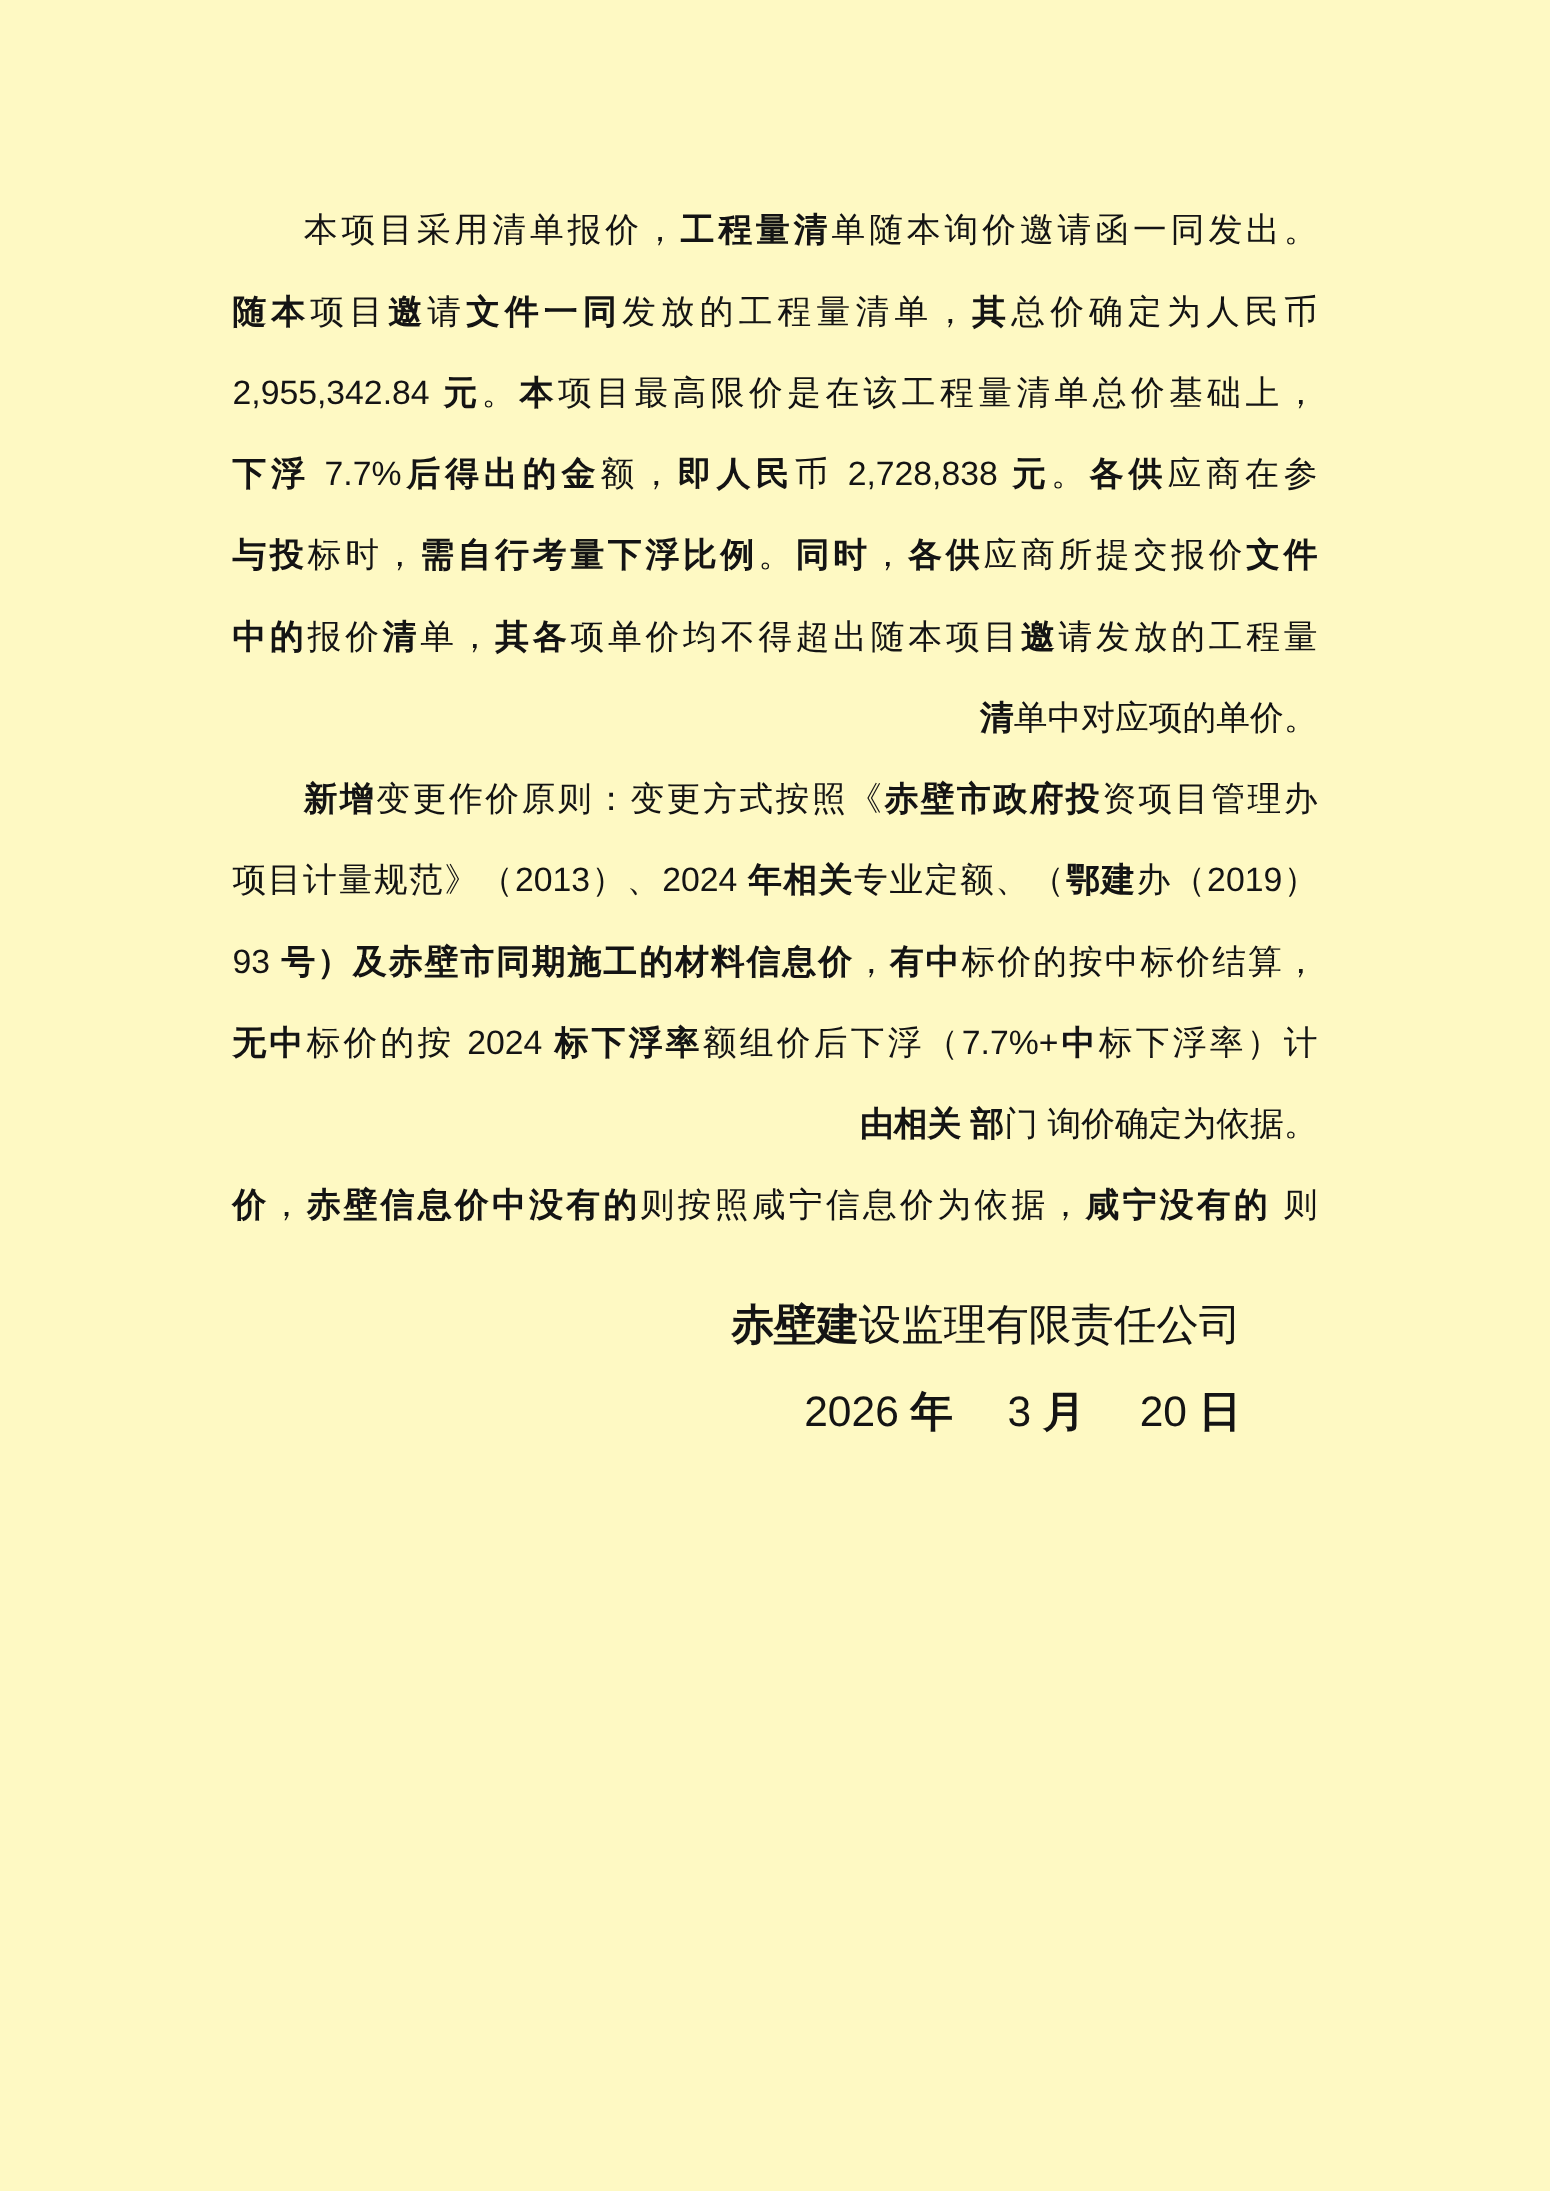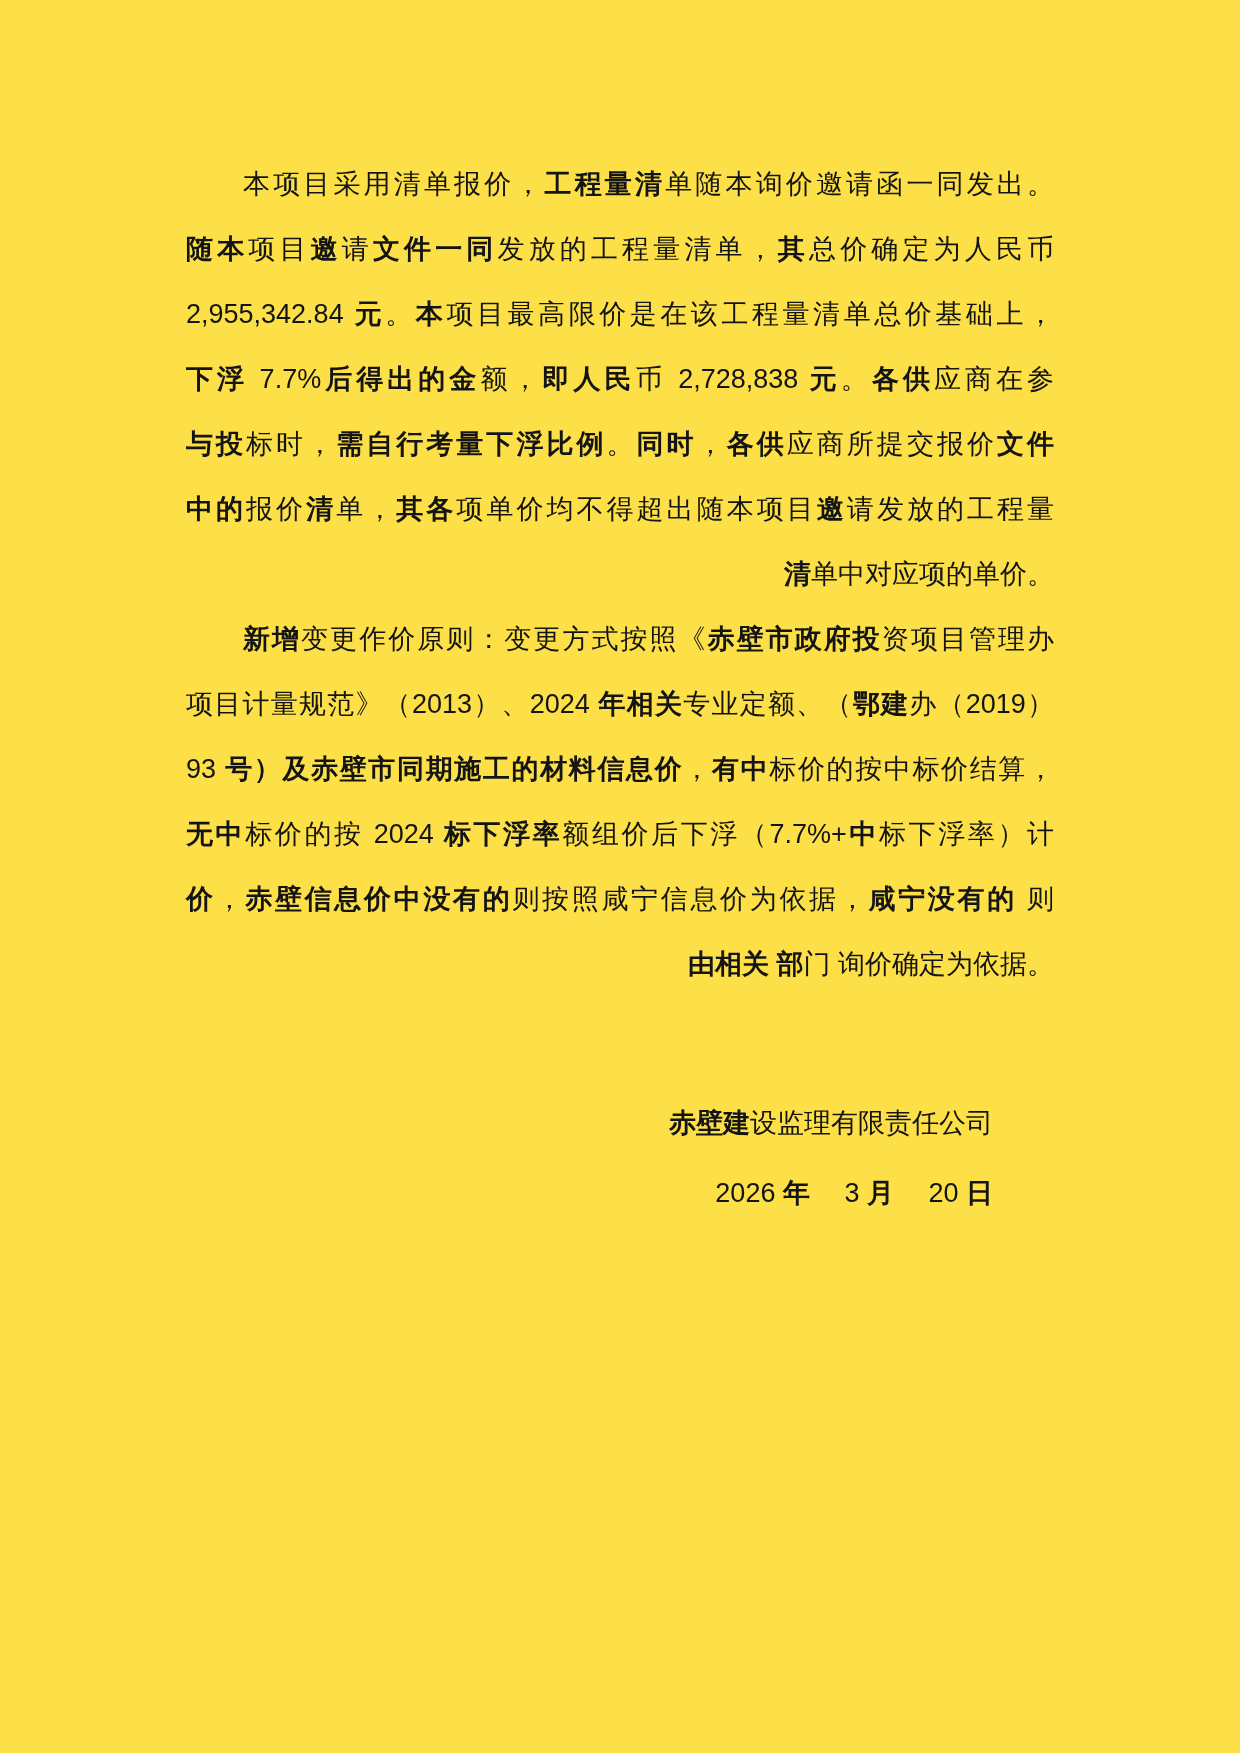--- a/index.html
+++ b/index.html
@@ -27,49 +27,49 @@
     text-align: justify;
     text-align-last: justify;
   }
   .line.ind {
     text-indent: 57px;
   }
   .seg { font-weight: 400; }
   .seg.b { font-weight: 700; }
   .signature {
     position: absolute;
-    top: 1091px;
+    top: 1028px;
     left: 186px;
     right: 247px;
-    font-size: 27px;
+    font-size: 34px;
     line-height: 65px;
     text-align: right;
   }
   .sig-date { margin-top: 5px; }
 </style>
 </head>
 <body>
 
-<div class="page" style="background: #fde047; color: rgb(20, 20, 20);">
+<div class="page" style="background: #fef9c3; color: rgb(20, 20, 20);">
   <div class="content" id="doc-content">
       <div>
         <div class="line jst ind"><span class="seg">本项目采用清单报价，</span><span class="seg b">工程量清</span><span class="seg">单随本询价邀请函一同发出。</span></div>
         <div class="line jst"><span class="seg b">随本</span><span class="seg">项目</span><span class="seg b">邀</span><span class="seg">请</span><span class="seg b">文件一同</span><span class="seg">发放的工程量清单，</span><span class="seg b">其</span><span class="seg">总价确定为人民币</span></div>
         <div class="line jst"><span class="seg">2,955,342.84 </span><span class="seg b">元</span><span class="seg">。</span><span class="seg b">本</span><span class="seg">项目最高限价是在该工程量清单总价基础上，</span></div>
         <div class="line jst"><span class="seg b">下浮</span><span class="seg"> 7.7%</span><span class="seg b">后得出的金</span><span class="seg">额，</span><span class="seg b">即人民</span><span class="seg">币 2,728,838 </span><span class="seg b">元</span><span class="seg">。</span><span class="seg b">各供</span><span class="seg">应商在参</span></div>
         <div class="line jst"><span class="seg b">与投</span><span class="seg">标时，</span><span class="seg b">需自行考量下浮比例</span><span class="seg">。</span><span class="seg b">同时</span><span class="seg">，</span><span class="seg b">各供</span><span class="seg">应商所提交报价</span><span class="seg b">文件</span></div>
         <div class="line jst"><span class="seg b">中的</span><span class="seg">报价</span><span class="seg b">清</span><span class="seg">单，</span><span class="seg b">其各</span><span class="seg">项单价均不得超出随本项目</span><span class="seg b">邀</span><span class="seg">请发放的工程量</span></div>
         <div class="line"><span class="seg b">清</span><span class="seg">单中对应项的单价。</span></div>
       </div>
       <div>
         <div class="line jst ind"><span class="seg b">新增</span><span class="seg">变更作价原则：变更方式按照《</span><span class="seg b">赤壁市政府投</span><span class="seg">资项目管理办</span></div>
         <div class="line jst"><span class="seg">项目计量规范》（2013）、2024 </span><span class="seg b">年相关</span><span class="seg">专业定额、（</span><span class="seg b">鄂建</span><span class="seg">办（2019）</span></div>
         <div class="line jst"><span class="seg">93 </span><span class="seg b">号）及赤壁市同期施工的材料信息价</span><span class="seg">，</span><span class="seg b">有中</span><span class="seg">标价的按中标价结算，</span></div>
         <div class="line jst"><span class="seg b">无中</span><span class="seg">标价的按 2024 </span><span class="seg b">标下浮率</span><span class="seg">额组价后下浮（7.7%+</span><span class="seg b">中</span><span class="seg">标下浮率）计</span></div>
+        <div class="line"><span class="seg b">由相关</span><span class="seg"> </span><span class="seg b">部</span><span class="seg">门 </span><span class="seg">询价确定为依据。</span></div>
         <div class="line jst"><span class="seg b">价</span><span class="seg">，</span><span class="seg b">赤壁信息价中没有的</span><span class="seg">则按照咸宁信息价为依据，</span><span class="seg b">咸宁没有的</span><span class="seg"> 则</span></div>
-        <div class="line"><span class="seg b">由相关</span><span class="seg"> </span><span class="seg b">部</span><span class="seg">门 </span><span class="seg">询价确定为依据。</span></div>
       </div>
     </div>
   <div class="signature">
     <div class="line sig-company" id="sig-company"><span class="seg b">赤壁建</span><span class="seg">设监理有限责任公司</span></div>
     <div class="line sig-date" id="sig-date"><span class="seg">2026 </span><span class="seg b">年</span><span class="seg">　 3 </span><span class="seg b">月</span><span class="seg">　 20 </span><span class="seg b">日</span></div>
   </div>
 </div>
 
 </body></html>

